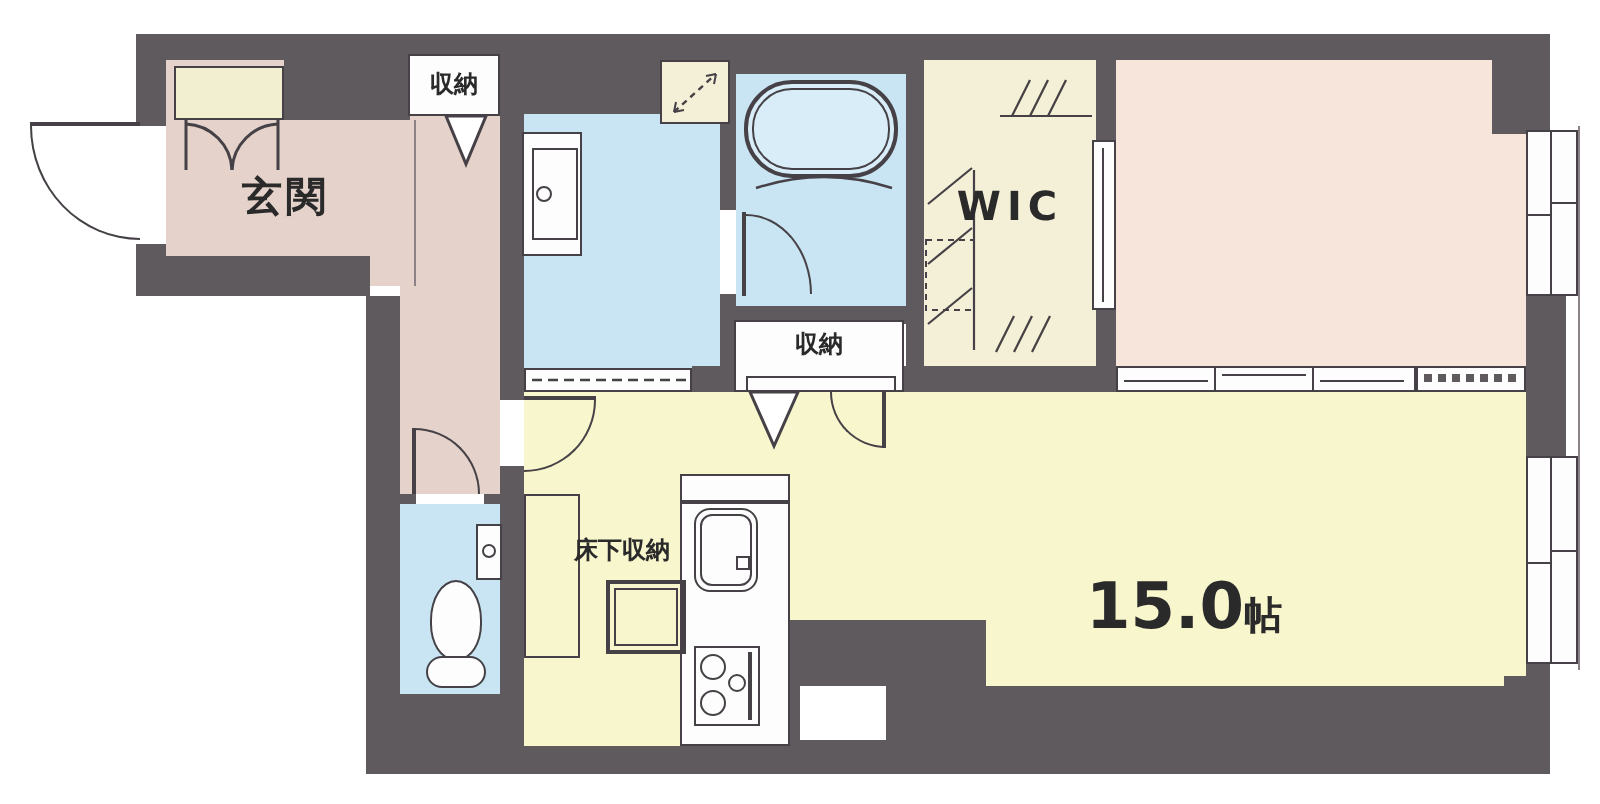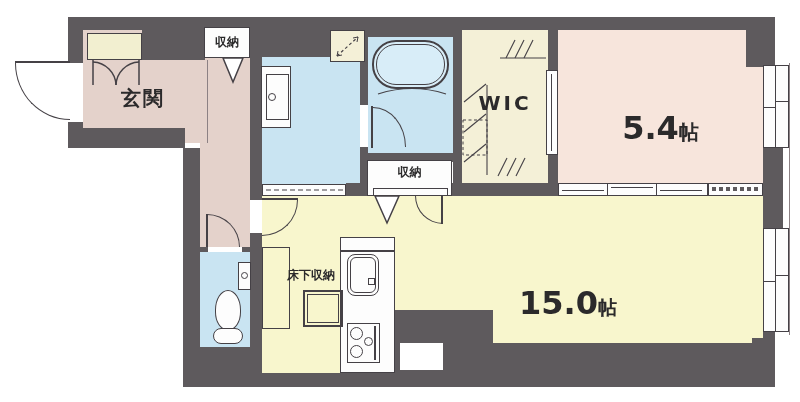--- a/index.html
+++ b/index.html
@@ -169,21 +169,18 @@
           <line x1="507" y1="176" x2="516" y2="158"></line>
           <line x1="516" y1="176" x2="525" y2="158"></line>
       </g>
     </g>
   </svg>
 
   <div class="lbl" style="left:78px;top:88px;width:130px;font-size:20px;letter-spacing:2px;">玄関</div>
   <div class="lbl" style="left:204px;top:36px;width:46px;font-size:12px;">収納</div>
   <div class="lbl" style="left:367px;top:166px;width:85px;font-size:12px;">収納</div>
   <div class="lbl" style="left:462px;top:93px;width:86px;font-size:20px;letter-spacing:3px;">WIC</div>
-  <div class="lbl" style="left:558px;top:112px;width:205px;font-size:32px;">
-    <span>5.4</span><span class="unit" style="font-size:20px;">帖</span>
-  </div>
-  <div class="lbl" style="left:458px;top:287px;width:220px;font-size:32px;">
+  <div class="lbl" style="left:482px;top:287px;width:220px;font-size:32px;">
     <span>15.0</span><span class="unit" style="font-size:19px;">帖</span>
   </div>
   <div class="lbl" style="left:272px;top:269px;width:78px;font-size:12px;">床下収納</div>
 
 </div>
 
 </body></html>

